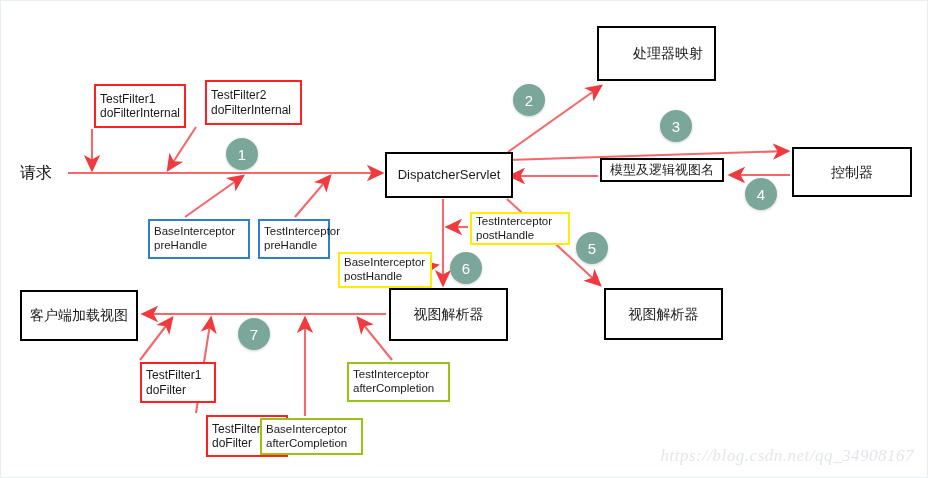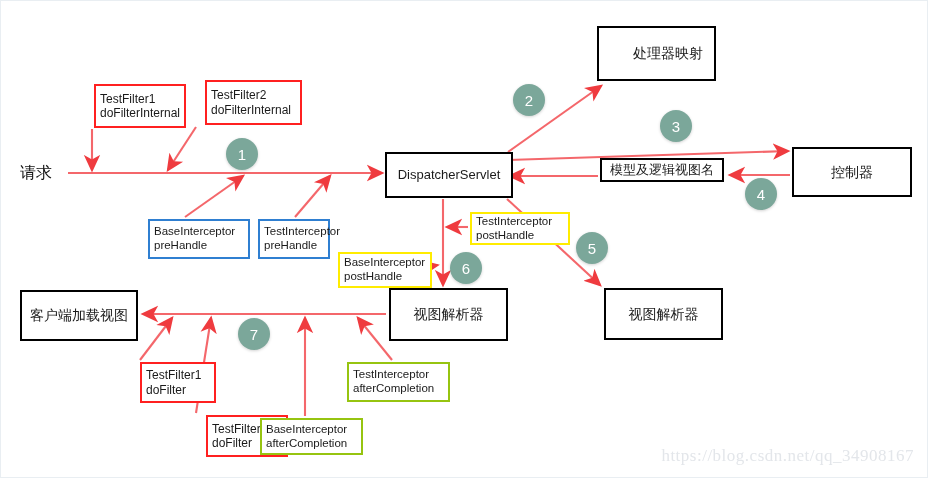--- a/index.html
+++ b/index.html
@@ -27,21 +27,21 @@
   .plain-label{position:absolute;font-size:16px;color:#111;background:transparent;
                border:none;}
 
   .badge{position:absolute;width:32px;height:32px;border-radius:50%;
          background:#7ba79a;color:#ffffff;font-size:15px;
          display:flex;align-items:center;justify-content:center;
          box-shadow:0 1px 3px rgba(0,0,0,.18);}
 
   .watermark{position:absolute;right:14px;bottom:12px;font-size:17px;
              color:#e3e6ea;font-family:"Liberation Serif","DejaVu Serif",serif;
-             letter-spacing:.5px;white-space:nowrap;}
+             letter-spacing:.5px;white-space:nowrap;font-style:italic;}
 </style>
 </head>
 <body>
 
 <div id="canvas">
   <div id="frame"></div>
 
   <svg class="layer" viewBox="0 0 928 478" xmlns="http://www.w3.org/2000/svg">
     <defs>
       <marker id="ah" markerWidth="9" markerHeight="9" refX="7.2" refY="4.5" orient="auto" markerUnits="strokeWidth">

